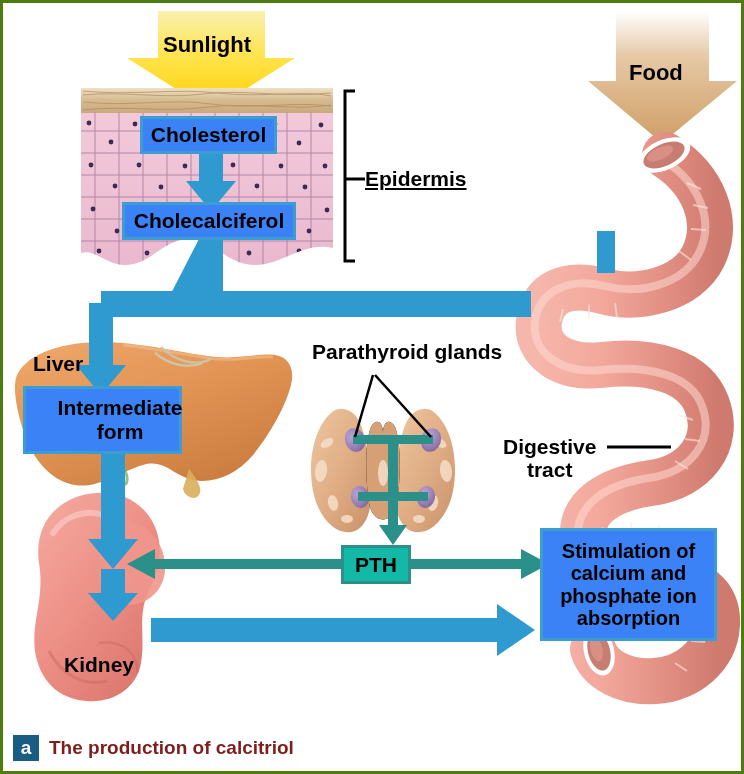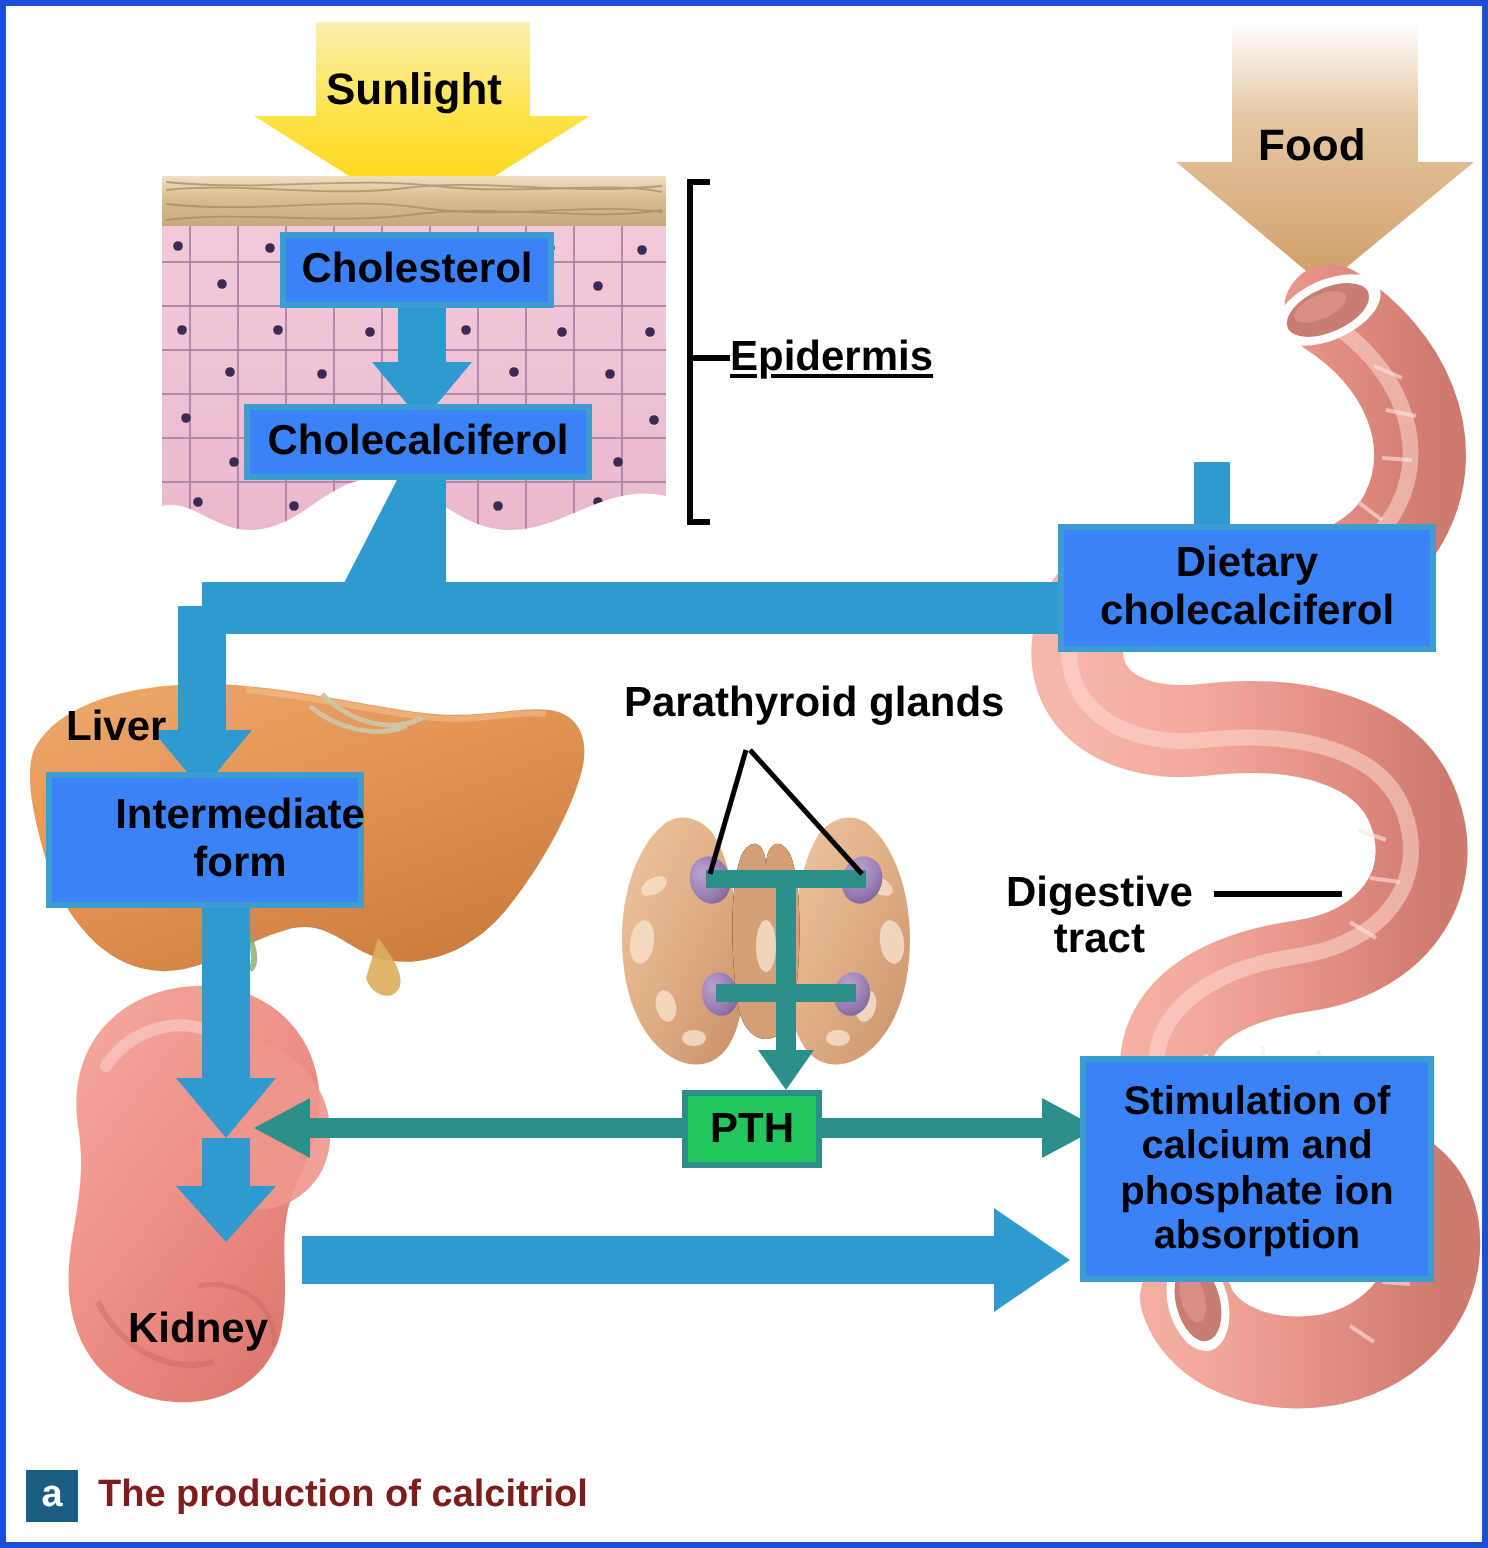--- a/index.html
+++ b/index.html
@@ -3,39 +3,39 @@
 <meta charset="utf-8">
 <style>
   html,body{margin:0;padding:0;background:#fff;}
   body{font-family:"Liberation Sans",sans-serif;}
 
   #stage{
     position:relative;
     width:744px;height:774px;
     background:#ffffff;
     box-sizing:border-box;
-    border:3px solid #1d4ed8;
+    border:3px solid #4d7c0f;
     overflow:hidden;
   }
 
   
   .box{
     position:absolute;
     background:#3b82f6;
     border:3px solid #3b9dd2;
     box-sizing:border-box;
     display:flex;align-items:center;justify-content:center;
     text-align:center;
     font-weight:bold;
     color:#000;
     line-height:1.12;
     z-index:40;
   }
   .box.teal{
-    background:#22c55e;
+    background:#14b8a6;
     border:3px solid #2c8f8a;
   }
 
   
   .lbl{
     position:absolute;
     font-weight:bold;
     color:#000;
     white-space:pre;
     z-index:45;
@@ -362,22 +362,20 @@
 
   <div class="lbl" style="left:277px;top:337px;font-size:21px;margin-left:32px;">Parathyroid glands</div>
 
   <div class="lbl" style="left: 500px; top: 432px; font-size: 21px; text-align: center; white-space: pre-line;">Digestive
 tract</div>
 
   <div class="box" style="left:137px;top:113px;width:137px;height:38px;font-size:21px;">Cholesterol</div>
 
   <div class="box" style="left:119px;top:199px;width:174px;height:38px;font-size:21px;">Cholecalciferol</div>
 
-  <div class="box" style="left: 526px; top: 259px; width: 189px; height: 64px; font-size: 21px; white-space: pre-line;">Dietary
-cholecalciferol</div>
 
   <div class="box" style="left: 20px; top: 383px; width: 159px; height: 68px; font-size: 21px; white-space: pre-line; padding-left: 35px;">Intermediate
 form</div>
 
 
   <div class="box teal" style="left:338px;top:542px;width:70px;height:39px;font-size:21px;">PTH</div>
 
   <div class="box" style="left: 537px; top: 507px; width: 177px; height: 113px; font-size: 20px; white-space: pre-line; margin-top: 18px;">Stimulation of
 calcium and
 phosphate ion

